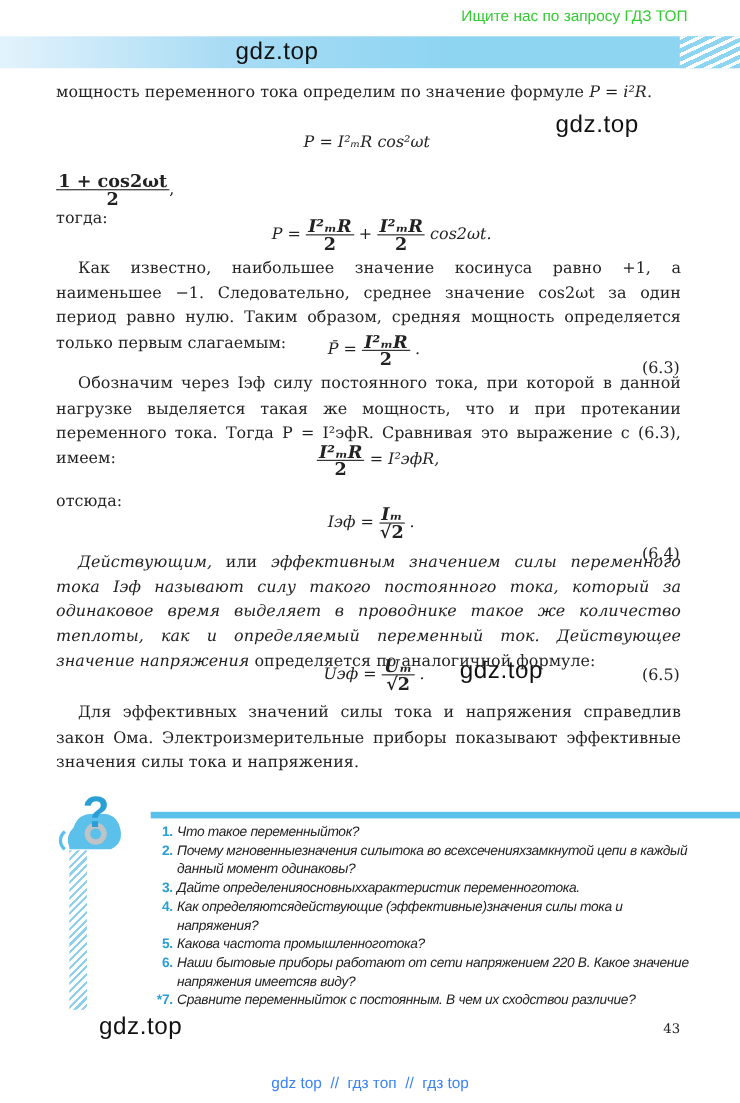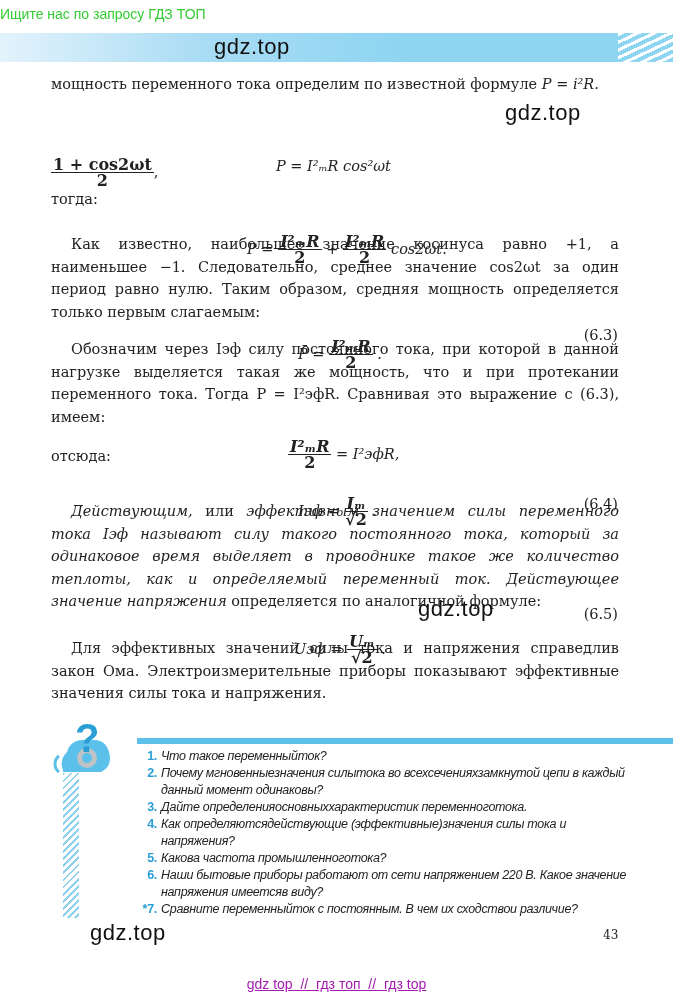--- a/index.html
+++ b/index.html
@@ -1,60 +1,60 @@
 <!DOCTYPE html>
 <html><head>
   <meta charset="utf-8">
   <style>
     html, body { margin: 0; padding: 0; background: #ffffff; }
     body { width: 673px; height: 1003px; position: relative; overflow: hidden;
            font-family: "DejaVu Serif", serif; color: #222; }
-    .top-banner { position: absolute; top: 6px; left: 0; width: 625px; text-align: left;
+    .top-banner { position: absolute; top: 6px; left: 0; width: 625px; text-align: right;
                   font-family: "Liberation Sans", sans-serif; font-size: 14px; color: #33cc33; }
     .header-band { position: absolute; top: 33px; left: 0; width: 673px; height: 29px;
                    background: linear-gradient(to right, #e3f3fc 0%, #a9dcf4 30%, #8ed5f2 60%, #8ed5f2 100%); }
     .header-stripes { position: absolute; top: 33px; right: 0; width: 55px; height: 29px;
                       background: repeating-linear-gradient(155deg, #ffffff 0 3px, #8ed5f2 3px 7px); }
     .wm { position: absolute; font-family: "Liberation Sans", sans-serif; color: #111;
           font-size: 22px; letter-spacing: 0.5px; }
     .p { position: absolute; left: 51px; width: 568px; text-align: justify; font-size: 14.5px; line-height: 22.5px; }
     .ind { text-indent: 20px; }
     .it { font-style: italic; }
-    .formula { position: absolute; font-size: 14.5px; font-style: italic; white-space: nowrap; margin-top: 36px; }
+    .formula { position: absolute; font-size: 14.5px; font-style: italic; white-space: nowrap; }
     .frac { display: inline-block; vertical-align: middle; text-align: center; font-size: 16px; font-weight: bold; }
     .frac .num { display: block; border-bottom: 1px solid #222; padding: 0 2px; line-height: 15px; }
     .frac .den { display: block; line-height: 15px; font-style: normal; }
     .eqno { position: absolute; right: 55px; font-size: 14.5px; }
     .q-area { position: absolute; left: 45px; top: 716px; width: 630px; height: 200px; }
     .q-line { position: absolute; left: 92px; top: 22px; width: 536px; height: 6px; background: #5bc0ea; }
     .q-stripes { position: absolute; left: 18px; top: 57px; width: 16px; height: 145px;
                  background: repeating-linear-gradient(135deg, #8ed0ee 0 2px, #ffffff 2px 5px); }
     .q-list { position: absolute; left: 128px; top: 748px; width: 500px; font-family: "Liberation Sans", sans-serif;
               font-size: 12.5px; line-height: 17px; font-style: italic; color: #222; letter-spacing: -0.3px; }
     .q-item { display: flex; }
     .q-num { width: 29px; text-align: right; padding-right: 4px; font-style: normal; font-weight: bold; color: #2a9fd6; flex-shrink: 0; }
     .q-text { flex: 1; }
     .page-num { position: absolute; left: 603px; top: 928px; font-size: 12px; }
     .footer { position: absolute; top: 976px; left: 0; width: 673px; text-align: center;
-              font-family: "Liberation Sans", sans-serif; font-size: 14px; color: #a21caf; text-decoration: underline; }
+              font-family: "Liberation Sans", sans-serif; font-size: 14px; color: #3b82f6; }
   </style>
 </head>
 <body>
 
 <div class="top-banner">Ищите нас по запросу ГДЗ ТОП</div>
 <div class="header-band"></div>
 <div class="header-stripes"></div>
 
 <div class="wm" style="left:214px; top:34px;">gdz.top</div>
 <div class="wm" style="left:505px; top:100px;">gdz.top</div>
 <div class="wm" style="left:418px; top:596px;">gdz.top</div>
 <div class="wm" style="left:90px; top:920px;">gdz.top</div>
 
 <div class="p" style="top:73px;">
-  <span>мощность переменного тока определим по известной формуле </span><span class="it">P = i²R.</span><br>
+  <span>мощность переменного тока определим по значение формуле </span><span class="it">P = i²R.</span><br>
 </div>
 <div class="formula" style="left:276px; top:122px;">P = I²ₘR cos²ωt</div>
 
 <div class="p" style="top:157px; width:560px;">
   <span class="frac"><span class="num">1 + cos2ωt</span><span class="den">2</span></span><span>,</span><br>
   <span>тогда:</span>
 </div>
 
 <div class="formula" style="left:247px; top:198px;">
   <span>P = </span><span class="frac"><span class="num">I²ₘR</span><span class="den">2</span></span><span> + </span><span class="frac"><span class="num">I²ₘR</span><span class="den">2</span></span><span> cos2ωt.</span>

